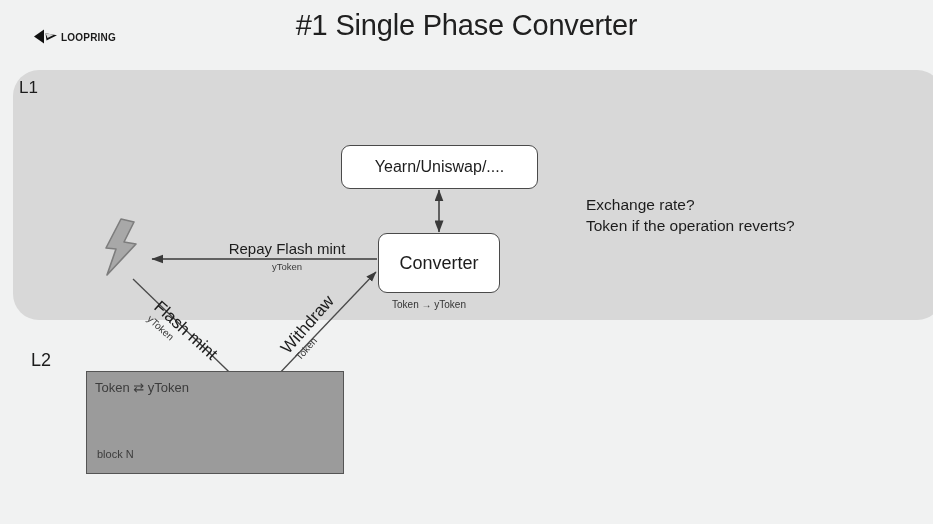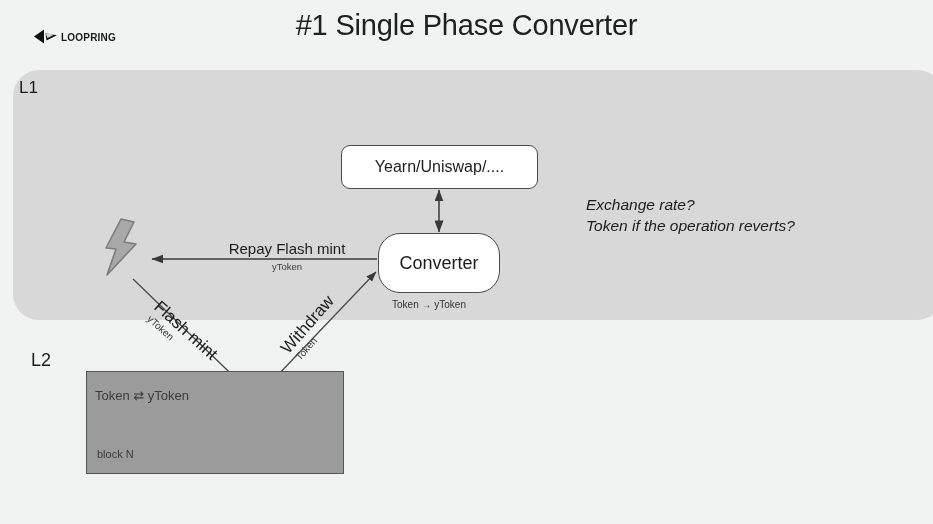--- a/index.html
+++ b/index.html
@@ -83,39 +83,37 @@
     left: 341px; top: 145px;
     width: 197px; height: 44px;
     font-size: 16px;
     color: #1c1c1c;
   }
   #node-converter {
     left: 378px; top: 233px;
     width: 122px; height: 60px;
     font-size: 18px;
     color: #1c1c1c;
-    border-radius: 22px;
   }
   #converter-caption {
     position: absolute;
     left: 368px; top: 299px;
     width: 122px;
     text-align: center;
     font-size: 10px;
     color: #333333;
   }
 
   
   #questions {
     position: absolute;
     left: 586px; top: 194px;
     font-size: 15.5px;
     color: #1c1c1c;
     line-height: 21px;
-    font-style: italic;
   }
 
   
   #label-repay {
     position: absolute;
     left: 197px; top: 240px;
     width: 180px;
     text-align: center;
     font-size: 15px;
     color: #1c1c1c;
@@ -166,21 +164,21 @@
   #l2-box {
     position: absolute;
     left: 86px; top: 371px;
     width: 258px; height: 103px;
     background: #9b9b9b;
     border: 1.4px solid #555555;
     box-sizing: border-box;
   }
   #l2-token-caption {
     position: absolute;
-    left: 8px; top: 16px;
+    left: 8px; top: 8px;
     font-size: 13px;
     color: #3c3c3c;
     white-space: nowrap;
   }
   #l2-block-caption {
     position: absolute;
     left: 10px; top: 76px;
     font-size: 11px;
     color: #3c3c3c;
   }

